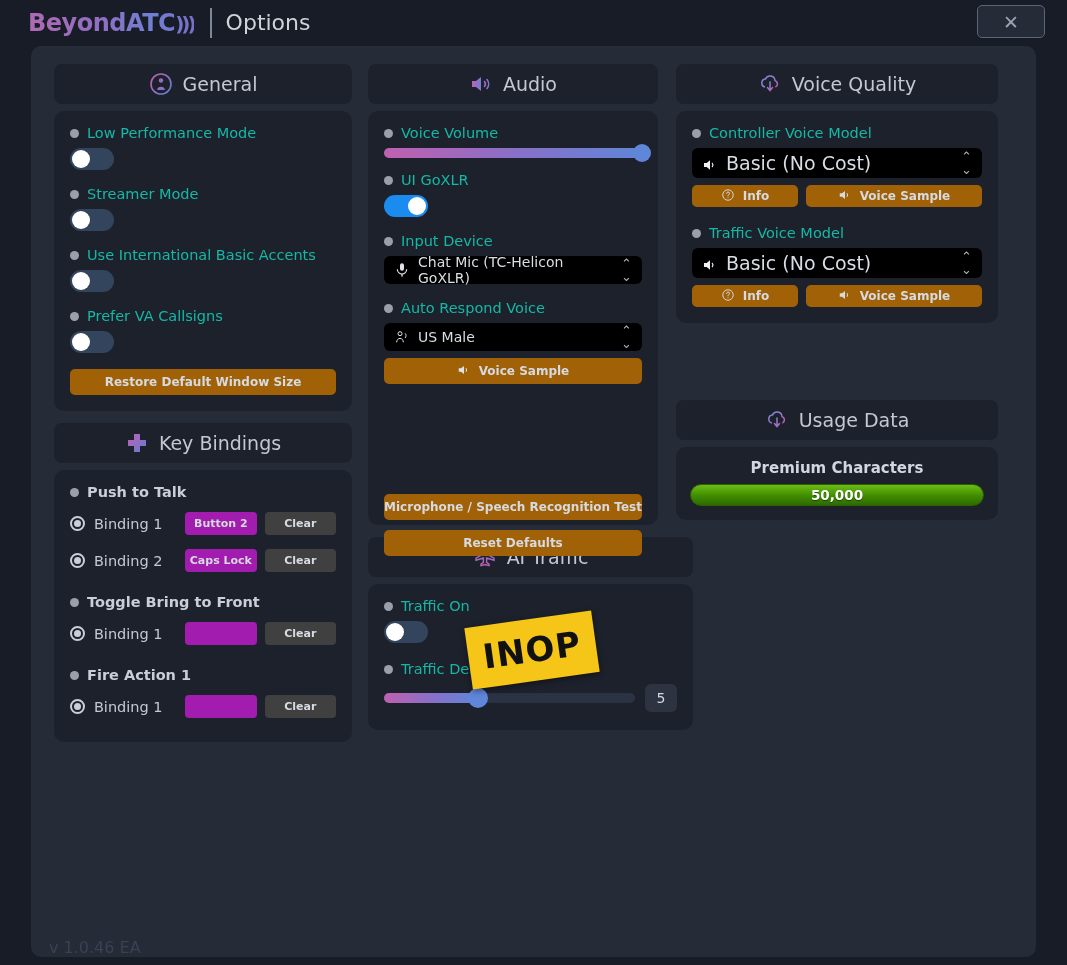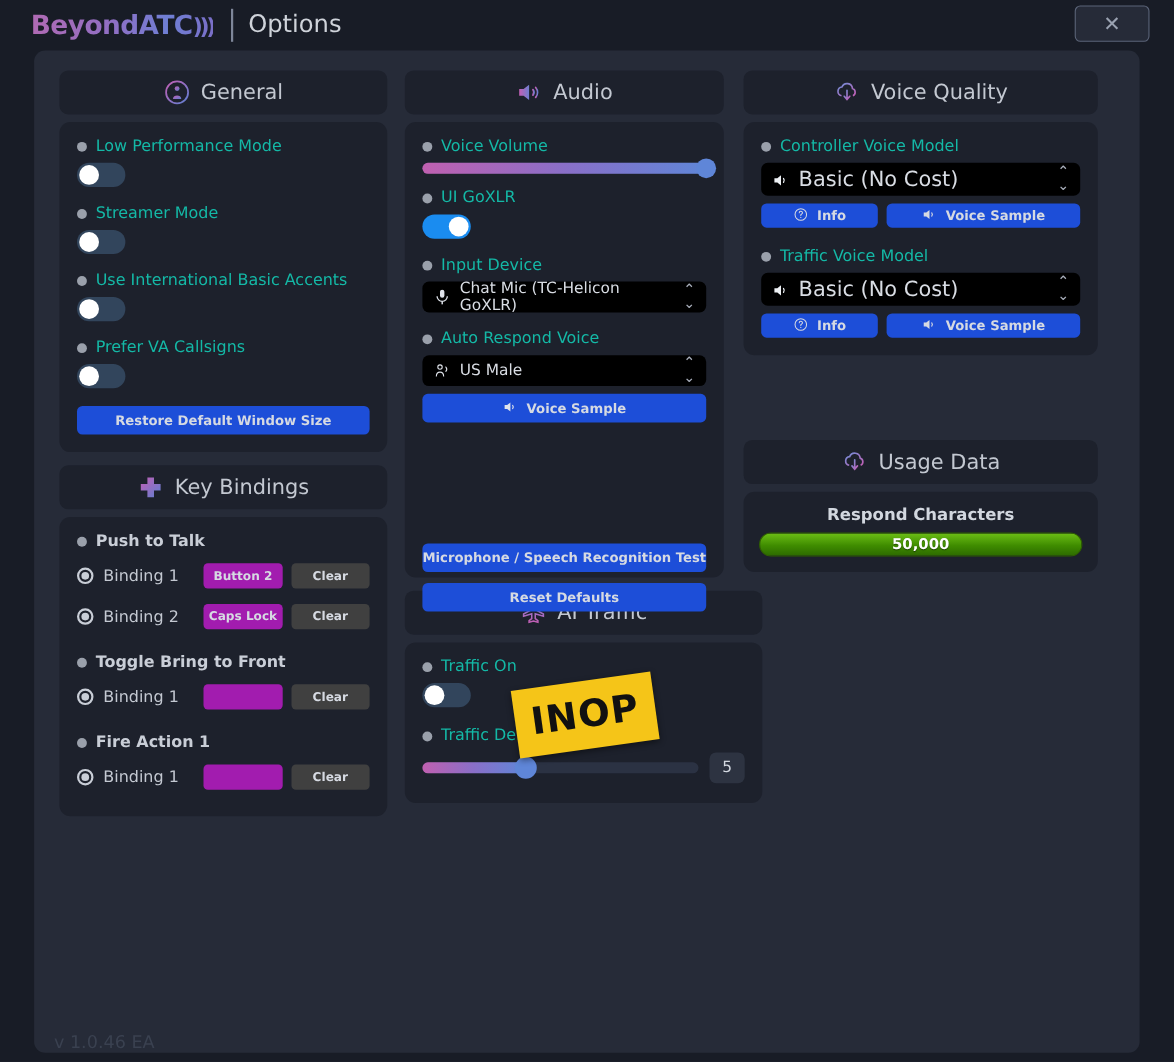--- a/index.html
+++ b/index.html
@@ -84,21 +84,21 @@
     position: absolute; top: 2px; width: 18px; height: 18px;
     border-radius: 50%; background: #ffffff;
   }
   .toggle.off .knob { left: 2px; }
   .toggle.on  .knob { right: 2px; }
 
   .toggle-row { margin-bottom: 16px; }
 
   
   .btn {
-    background: #1d4ed8; border: none; border-radius: 5px;
+    background: #a16207; border: none; border-radius: 5px;
     color: #d6dae2; font-size: 12px; font-weight: bold;
     font-family: "DejaVu Sans", sans-serif;
     height: 22px; display: flex; align-items: center; justify-content: center;
     cursor: pointer; gap: 6px;
   }
   .btn.tall { height: 26px; }
   .btn.wide { width: 100%; }
 
   
   .combo {
@@ -563,21 +563,21 @@
       <span class="icon-hdr">
         <svg viewBox="0 0 24 24" width="24" height="24" fill="none" stroke-width="1.5">
           <path d="M7 15a4 4 0 0 1 .4-7.9A5 5 0 0 1 17 8.5a3.5 3.5 0 0 1 .4 6.5" stroke="url(#g5)"></path>
           <path d="M12 10v8M9.5 15.5L12 18.5l2.5-3" stroke="url(#g5)" stroke-linecap="round"></path>
         </svg>
       </span>
       <span class="htext">Usage Data</span>
     </div>
 
     <div class="panel" style="padding:12px 14px 14px 14px;">
-      <div class="usage-title">Respond Characters</div>
+      <div class="usage-title">Premium Characters</div>
       <div class="usage-bar">
         <span>50,000</span>
       </div>
     </div>
   </div>
 
   <div class="version">v 1.0.46 EA</div>
 </div>
 
 <div class="inop">

